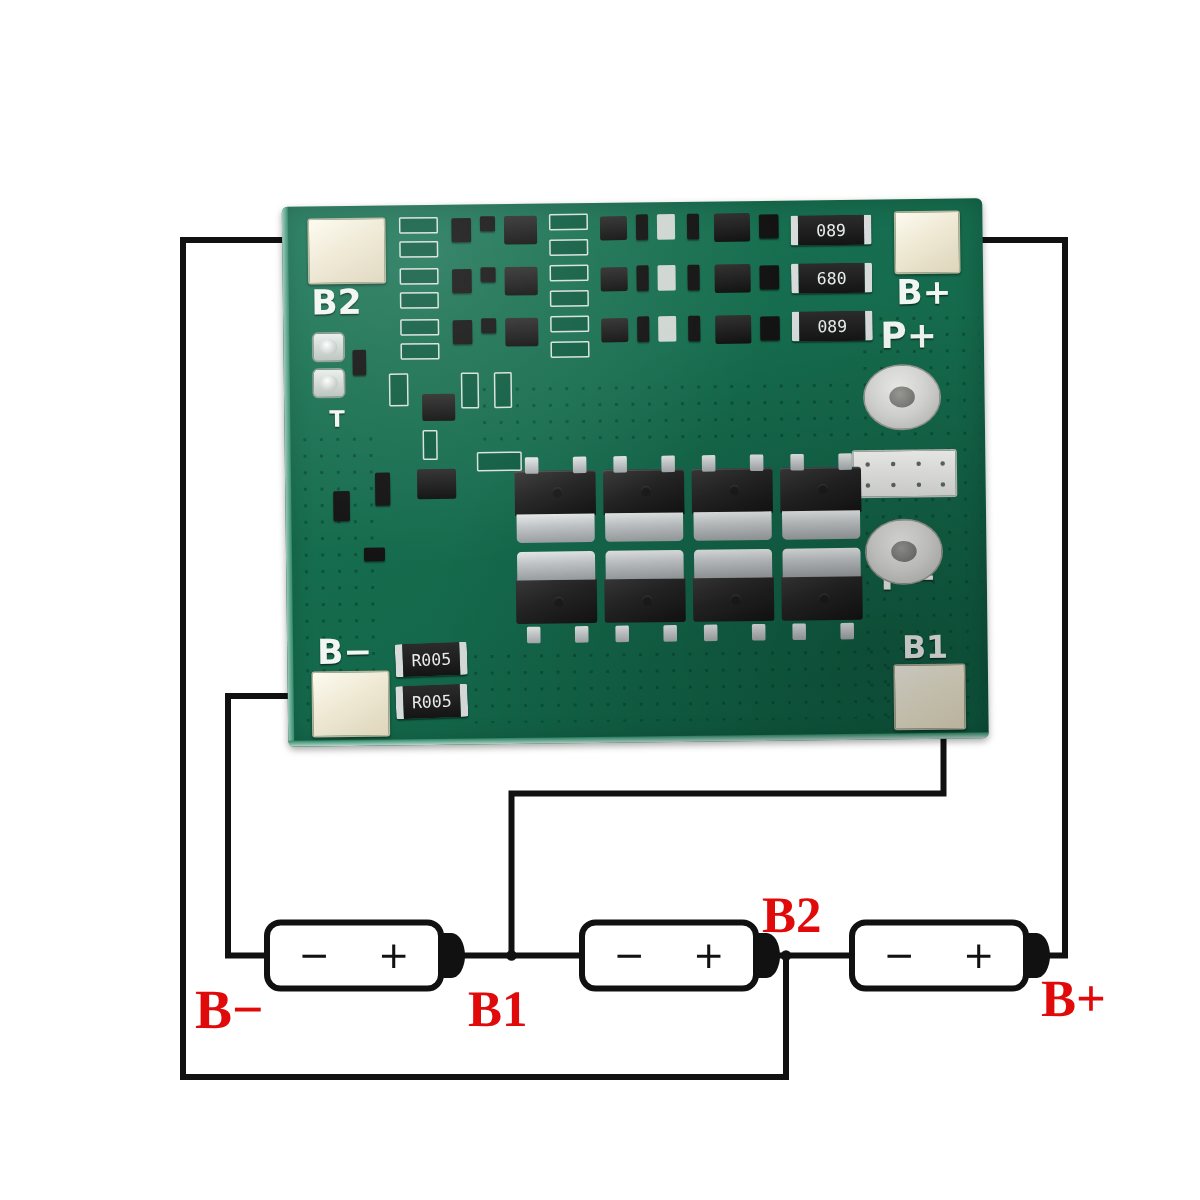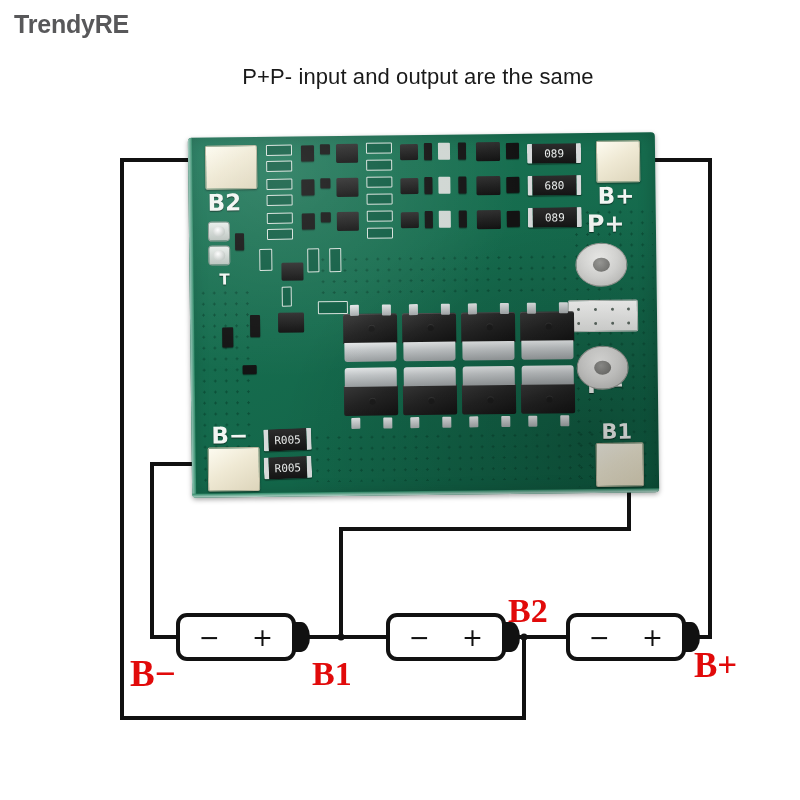--- a/index.html
+++ b/index.html
@@ -174,25 +174,21 @@
   .rlabel {
     position:absolute; color:#e10a0a; font-family:"Liberation Serif", serif;
     font-weight:bold; line-height:1; white-space:nowrap;
   }
 </style>
 </head>
 <body>
 
 <div id="stage">
 
-  <div class="watermark">TrendyRE</div>
-
-  <div class="headline">
-    <span class="inner">P+P- input and output are the same</span>
-  </div>
+
 
   <svg id="wires" viewBox="0 0 800 800" xmlns="http://www.w3.org/2000/svg">
     <g fill="none" stroke="#111111" stroke-width="4" stroke-linecap="square" stroke-linejoin="miter">
 
       <path d="M 232 160 L 122 160 L 122 718 L 524 718 L 524 637"></path>
 
       <path d="M 232 464 L 152 464 L 152 637 L 176 637"></path>
 
       <path d="M 629 462 L 629 529 L 341 529 L 341 637"></path>
 

